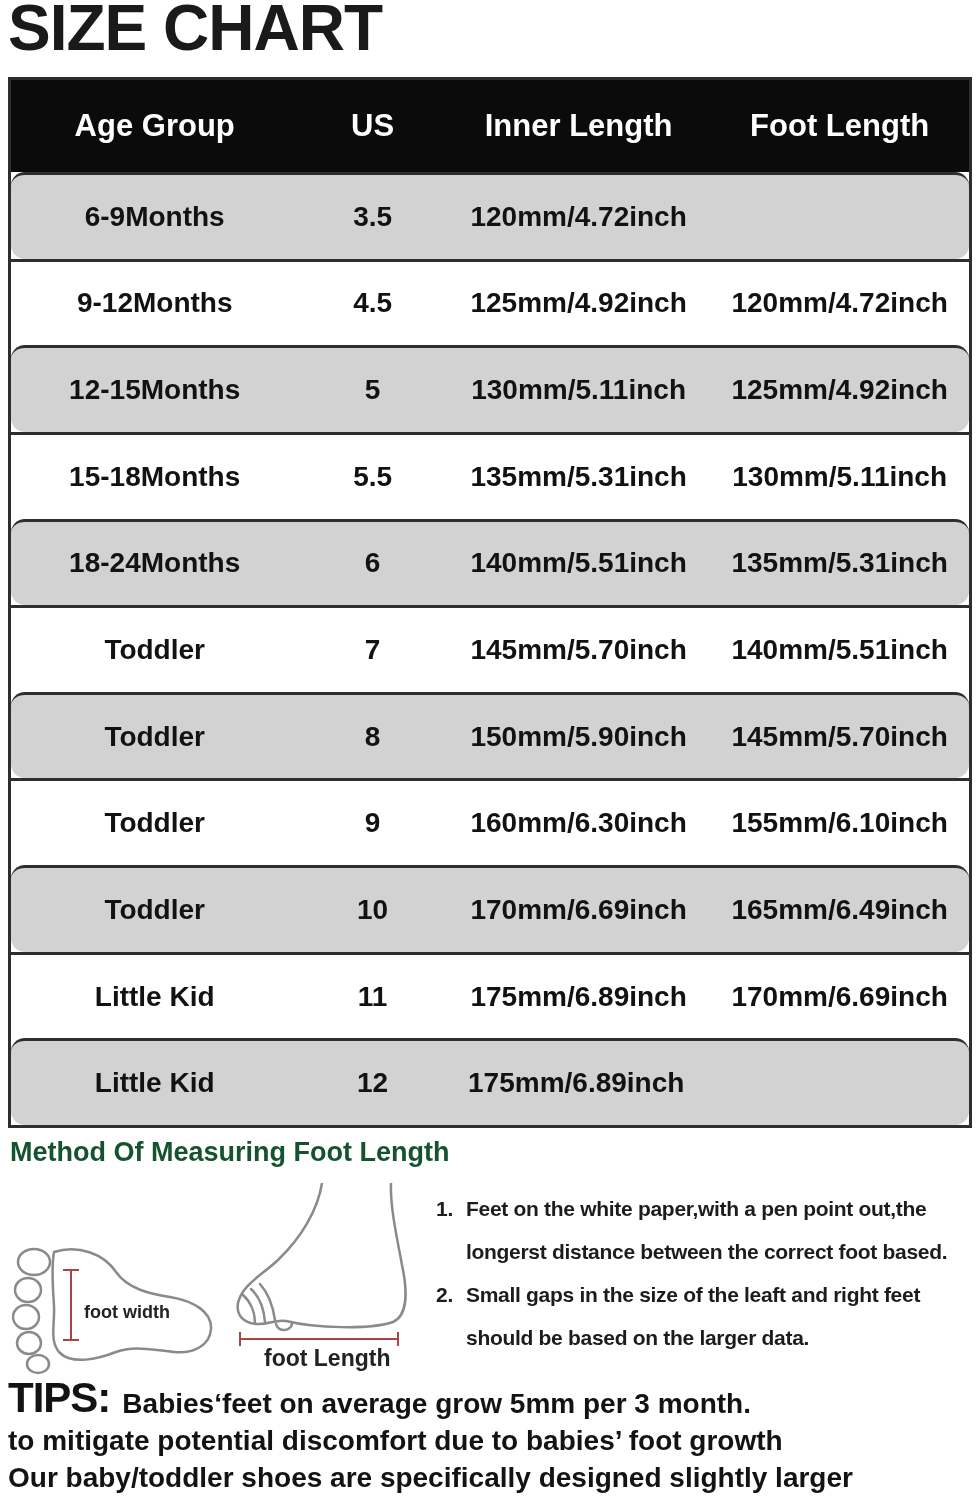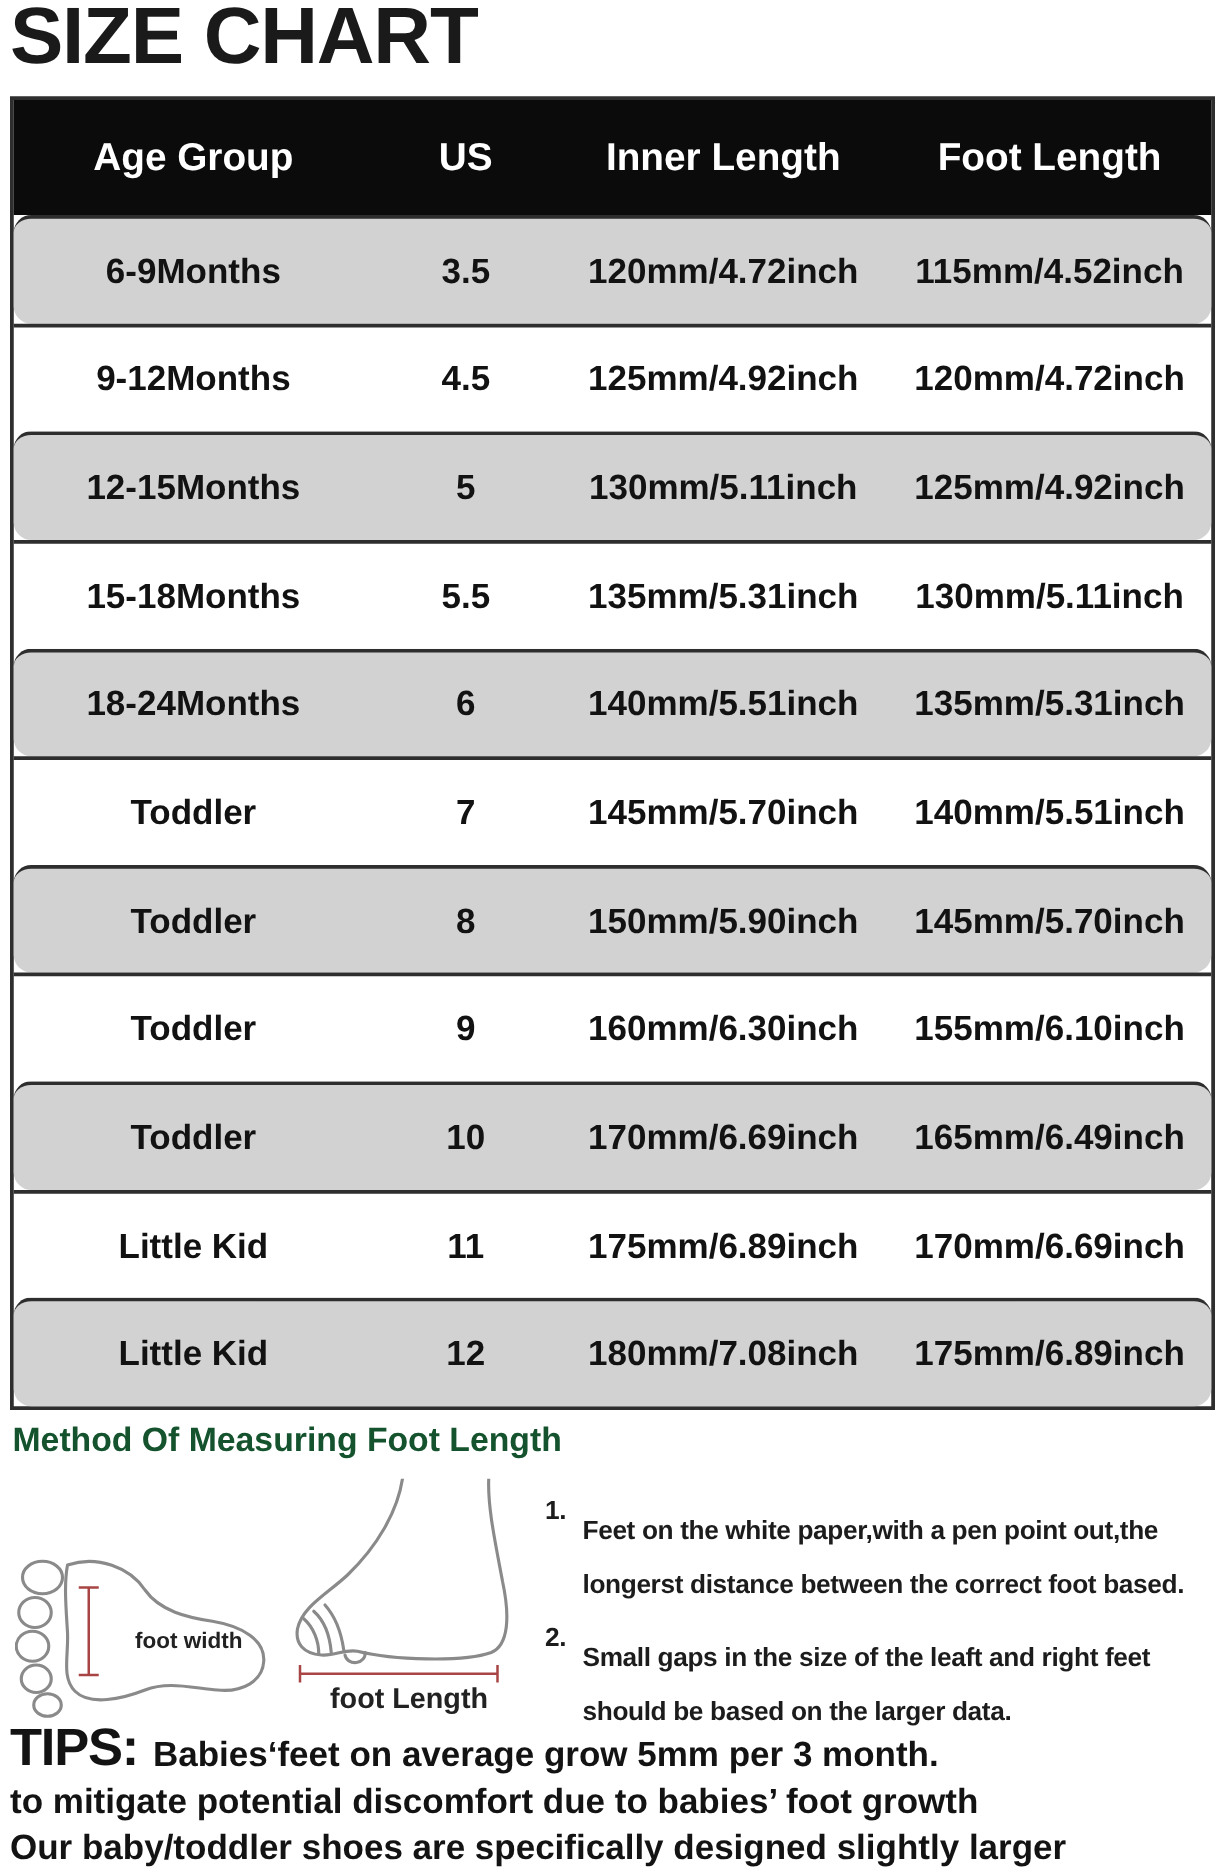--- a/index.html
+++ b/index.html
@@ -40,33 +40,32 @@
   
   .method-heading{
     position:absolute;left:10px;top:1137px;font-size:27px;font-weight:800;
     color:#14532d;white-space:nowrap;
   }
   .foot-top-svg{position:absolute;left:12px;top:1242px;}
   .foot-side-svg{position:absolute;left:230px;top:1183px;}
   .foot-width-label{
     position:absolute;left:84px;top:1302px;font-size:18px;font-weight:700;color:#222;
     white-space:nowrap;
-    margin-left:24px;
   }
   .foot-length-label{
     position:absolute;left:264px;top:1345px;font-size:23px;font-weight:700;color:#222;
     white-space:nowrap;
   }
   .instructions{
     position:absolute;left:436px;top:1197px;width:540px;
     font-size:21px;font-weight:700;letter-spacing:-0.3px;color:#1c1c1c;
   }
   .inst-item{display:grid;grid-template-columns:30px 1fr;row-gap:19px;margin-bottom:19px;}
   .inst-num{grid-column:1;}
-  .inst-l1{grid-column:2;white-space:nowrap;margin-top:16px;}
+  .inst-l1{grid-column:2;white-space:nowrap;}
   .inst-l2{grid-column:2;white-space:nowrap;}
   
   .tips{position:absolute;left:8px;top:1374px;width:966px;color:#131313;}
   .tips-first{display:flex;align-items:flex-end;gap:12px;}
   .tips-label{font-size:42px;font-weight:800;letter-spacing:-1px;}
   .tips-line{font-size:28px;font-weight:700;line-height:37px;white-space:nowrap;}
   svg .outline{fill:none;stroke:var(--foot_outline);stroke-width:2.5;stroke-linecap:round;stroke-linejoin:round;}
   svg .toe{fill:#fff;stroke:var(--foot_outline);stroke-width:2.5;}
   svg .mline{stroke:var(--measure_line);stroke-width:2;fill:none;}
 </style>
@@ -80,21 +79,20 @@
     <div class="cell c-age">Age Group</div>
     <div class="cell c-us">US</div>
     <div class="cell c-inner">Inner Length</div>
     <div class="cell c-foot">Foot Length</div>
   </div>
   <div id="table-body" style="display:contents">
   <div class="trow shade">
     <div class="cell c-age">6-9Months</div>
     <div class="cell c-us">3.5</div>
     <div class="cell c-inner">120mm/4.72inch</div>
-    <div class="cell c-foot">115mm/4.52inch</div>
   </div>
 
   <div class="trow">
     <div class="cell c-age">9-12Months</div>
     <div class="cell c-us">4.5</div>
     <div class="cell c-inner">125mm/4.92inch</div>
     <div class="cell c-foot">120mm/4.72inch</div>
   </div>
 
   <div class="trow shade">
@@ -149,21 +147,20 @@
   <div class="trow">
     <div class="cell c-age">Little Kid</div>
     <div class="cell c-us">11</div>
     <div class="cell c-inner">175mm/6.89inch</div>
     <div class="cell c-foot">170mm/6.69inch</div>
   </div>
 
   <div class="trow shade">
     <div class="cell c-age">Little Kid</div>
     <div class="cell c-us">12</div>
-    <div class="cell c-inner">180mm/7.08inch</div>
     <div class="cell c-foot">175mm/6.89inch</div>
   </div>
 </div>
 </div>
 
 <div class="method-heading">Method Of Measuring Foot Length</div>
 
 <svg class="foot-top-svg" width="215" height="140" viewBox="0 0 215 140">
   <ellipse class="toe" cx="22" cy="20" rx="16" ry="13"></ellipse>
   <ellipse class="toe" cx="16" cy="48" rx="13" ry="12"></ellipse>

